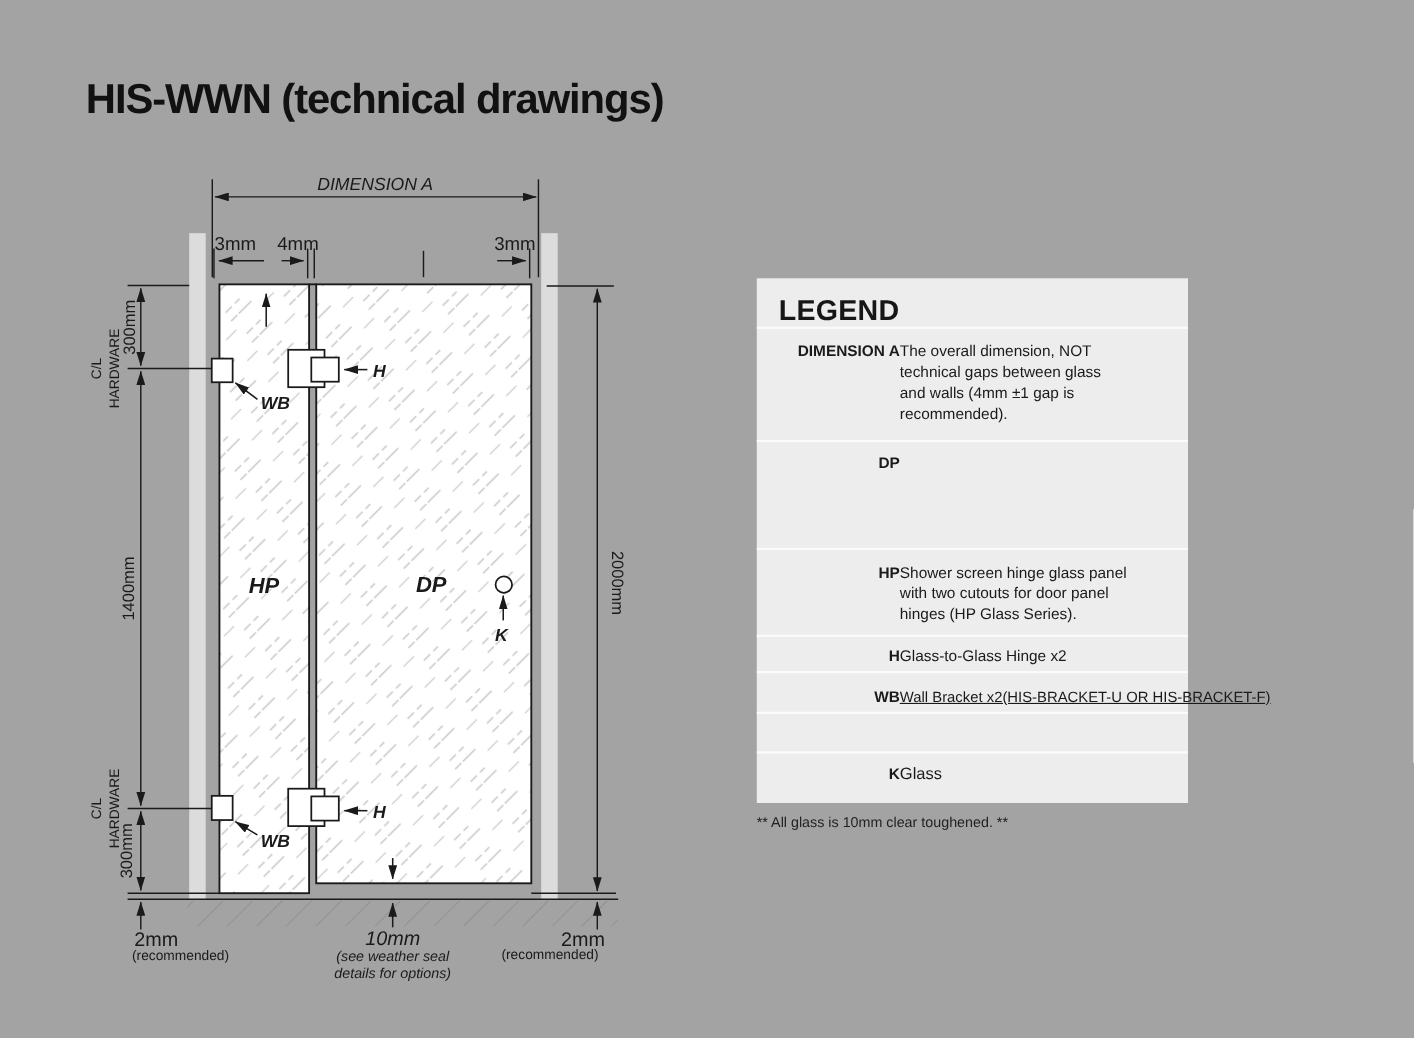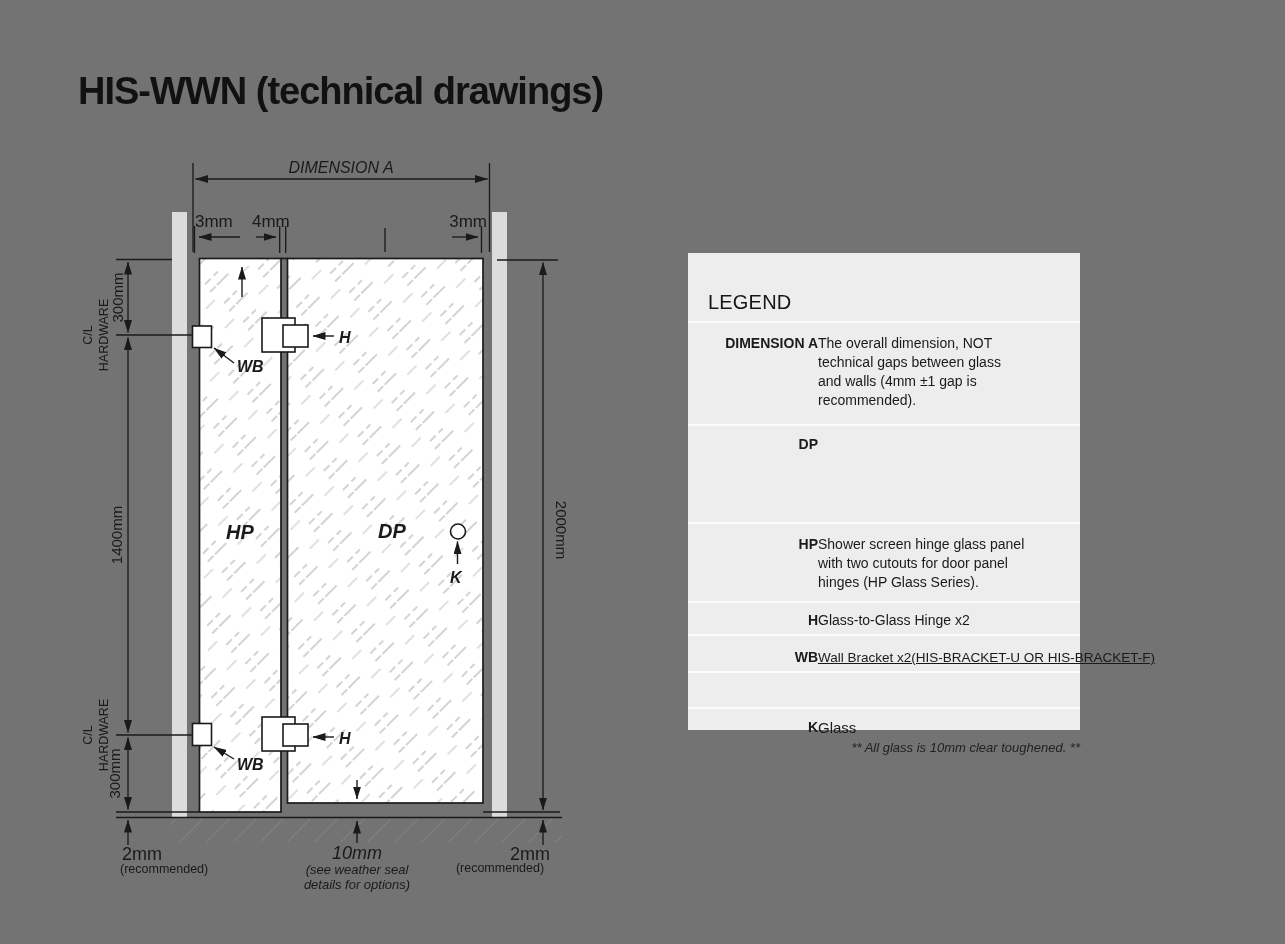--- a/index.html
+++ b/index.html
@@ -1,34 +1,34 @@
 <!DOCTYPE html>
 <html><head>
 <meta charset="utf-8">
 <style>
   html,body{margin:0;padding:0;background:#fff;}
-  .canvas{position:relative;width:1285px;height:944px;background:#737373;overflow:hidden;
+  .canvas{position:relative;width:1285px;height:944px;background:#a3a3a3;overflow:hidden;
           font-family:"Liberation Sans",sans-serif;color:#1a1a1a;}
   .page-title{position:absolute;left:78px;top:70px;font-size:38px;font-weight:bold;
               letter-spacing:-1px;color:#111;white-space:nowrap;}
   .drawing-svg{position:absolute;left:0;top:0;}
   svg text{font-family:"Liberation Sans",sans-serif;fill:#1a1a1a;}
   .it{font-style:italic;}
   .b{font-weight:bold;}
   
   .legend{position:absolute;left:688px;top:253px;width:392px;height:477px;
           background:#ededed;box-sizing:border-box;}
   .legend-header{height:44px;box-sizing:border-box;padding:14px 0 0 20px;
-                 font-size:20px;font-weight:normal;letter-spacing:0.2px;color:#161616;margin-top:24px;}
+                 font-size:26px;font-weight:bold;letter-spacing:0.2px;color:#161616;}
   .lrow{display:flex;box-sizing:border-box;border-top:2px solid #fbfbfb;}
   .lkey{flex:0 0 130px;text-align:right;font-weight:bold;font-size:14px;line-height:19px;}
   .ldesc{font-size:14px;line-height:19px;}
   .nowrap{white-space:nowrap;text-decoration:underline;}
-  .legend-footnote{position:absolute;left:688px;top:740px;width:392px;text-align:right;
-                   font-style:italic;font-size:13px;color:#222;}
+  .legend-footnote{position:absolute;left:688px;top:740px;width:392px;text-align:left;
+                   font-size:13px;color:#222;}
 </style>
 </head>
 <body>
 <div class="canvas">
 
   <div class="page-title">HIS-WWN (technical drawings)</div>
 
   <svg class="drawing-svg" width="1285" height="944" viewBox="0 0 1285 944">
     <defs>
       <marker id="arr" markerUnits="userSpaceOnUse" markerWidth="13" markerHeight="8" refX="12.5" refY="4" orient="auto-start-reverse">

